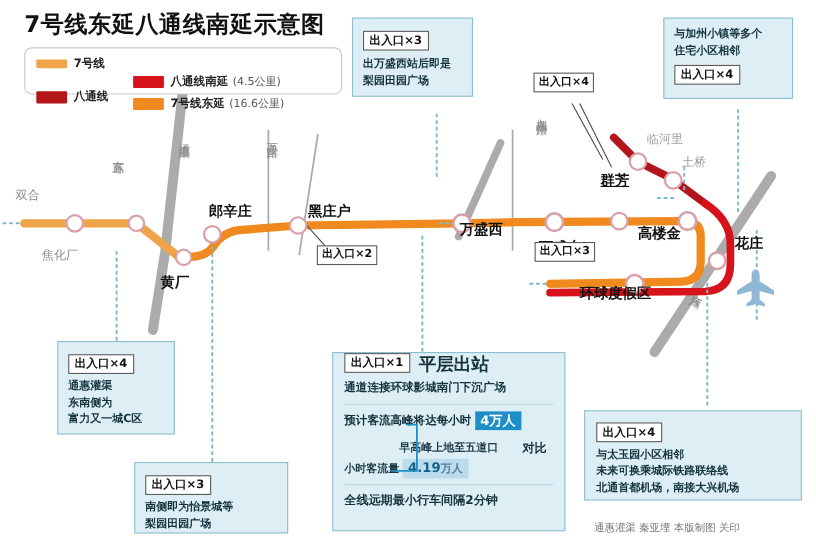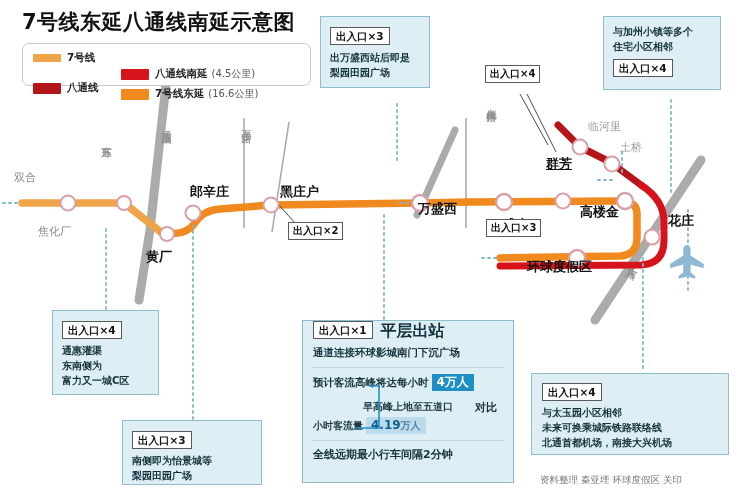--- a/index.html
+++ b/index.html
@@ -228,13 +228,13 @@
       <path d="M56 8 L66 8 L66 50 L44 50" fill="none" stroke="#1E8FC6" stroke-width="1.6"></path>
     </svg>
     <span class="cmplabel" style="position:absolute;right:4px;top:26px;background:#DDEEF5;padding:0 2px;">对比</span>
   </div>
 
   <div class="hr" style="margin:4px 0 6px 0;"></div>
 
   <div class="cotxt" style="font-size:11px;">全线远期最小行车间隔2分钟</div>
 </div>
 
-<div class="abs credit" style="left:540px;top:474px;">资料整理 秦亚堙 环球度假区 关印</div>
+<div class="abs credit" style="left:540px;top:474px;">通惠灌渠 秦亚堙 本版制图 关印</div>
 
 </body></html>

